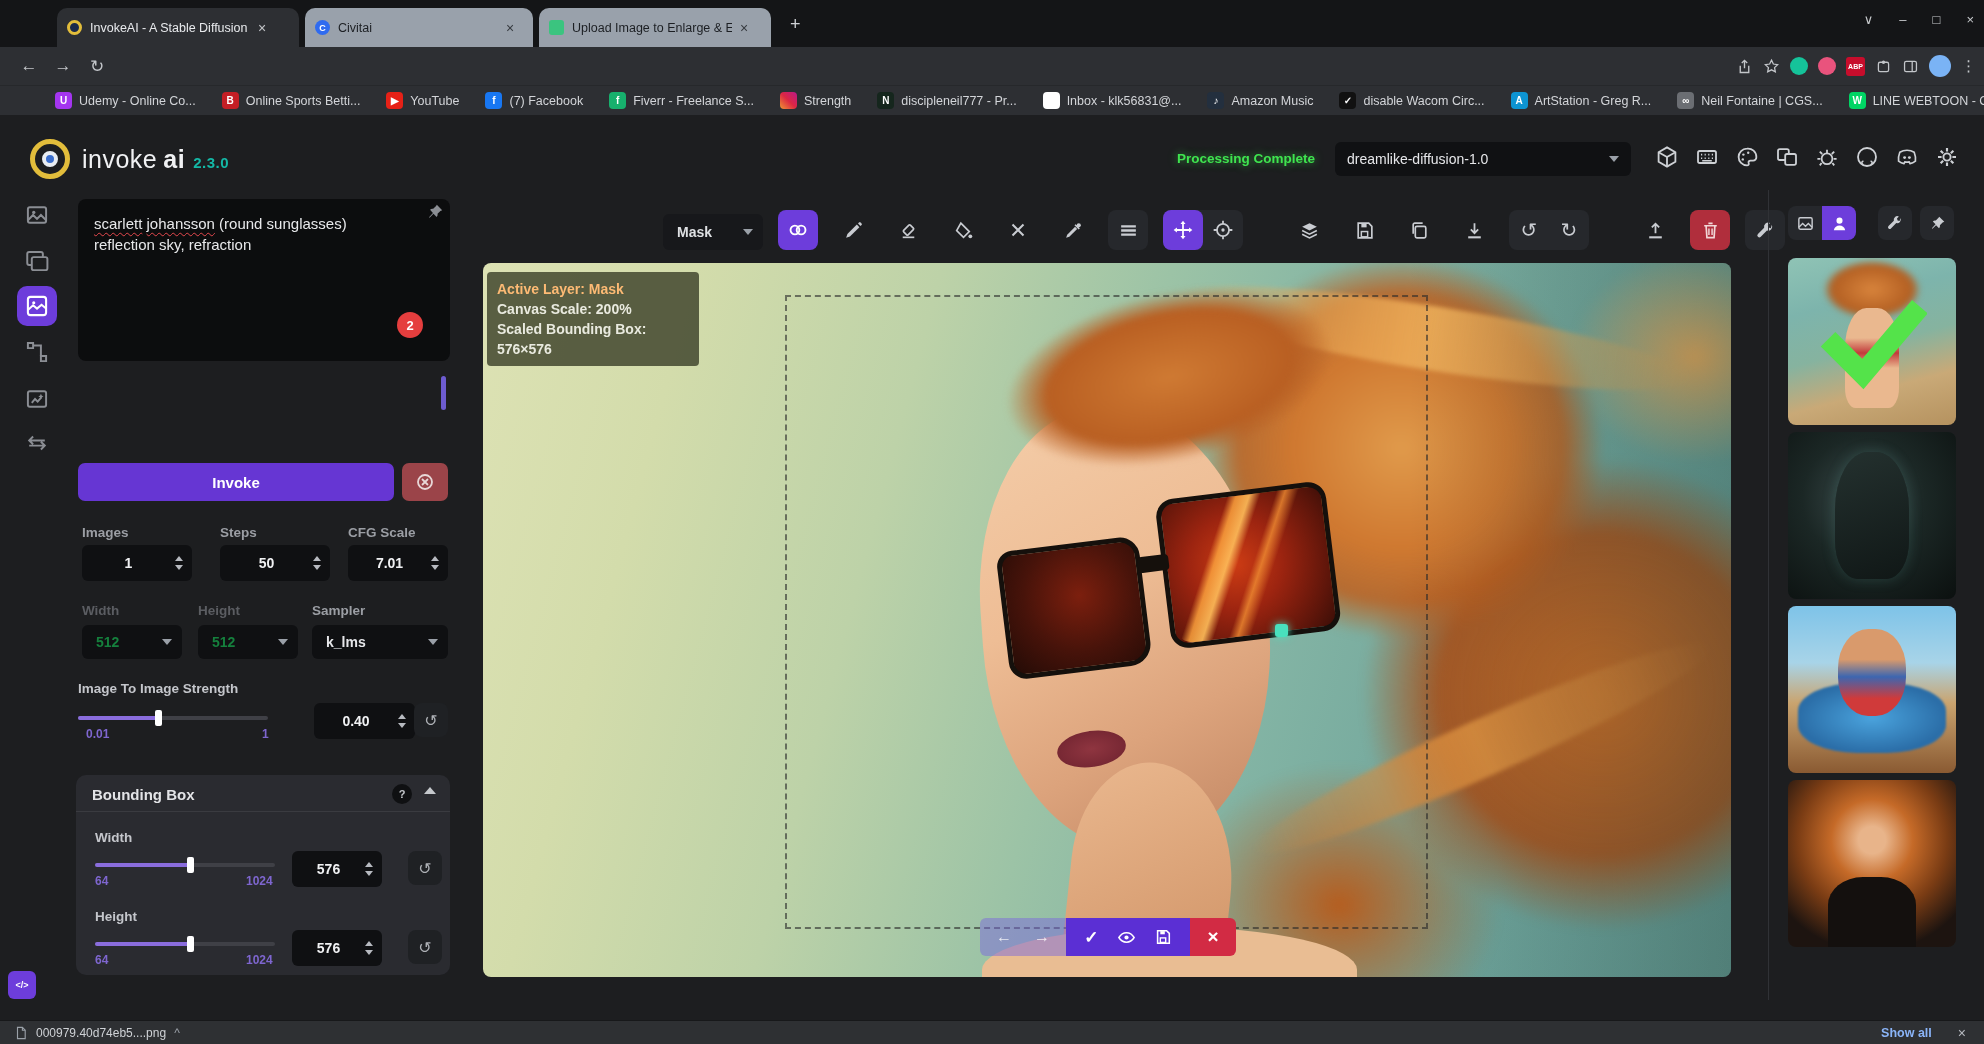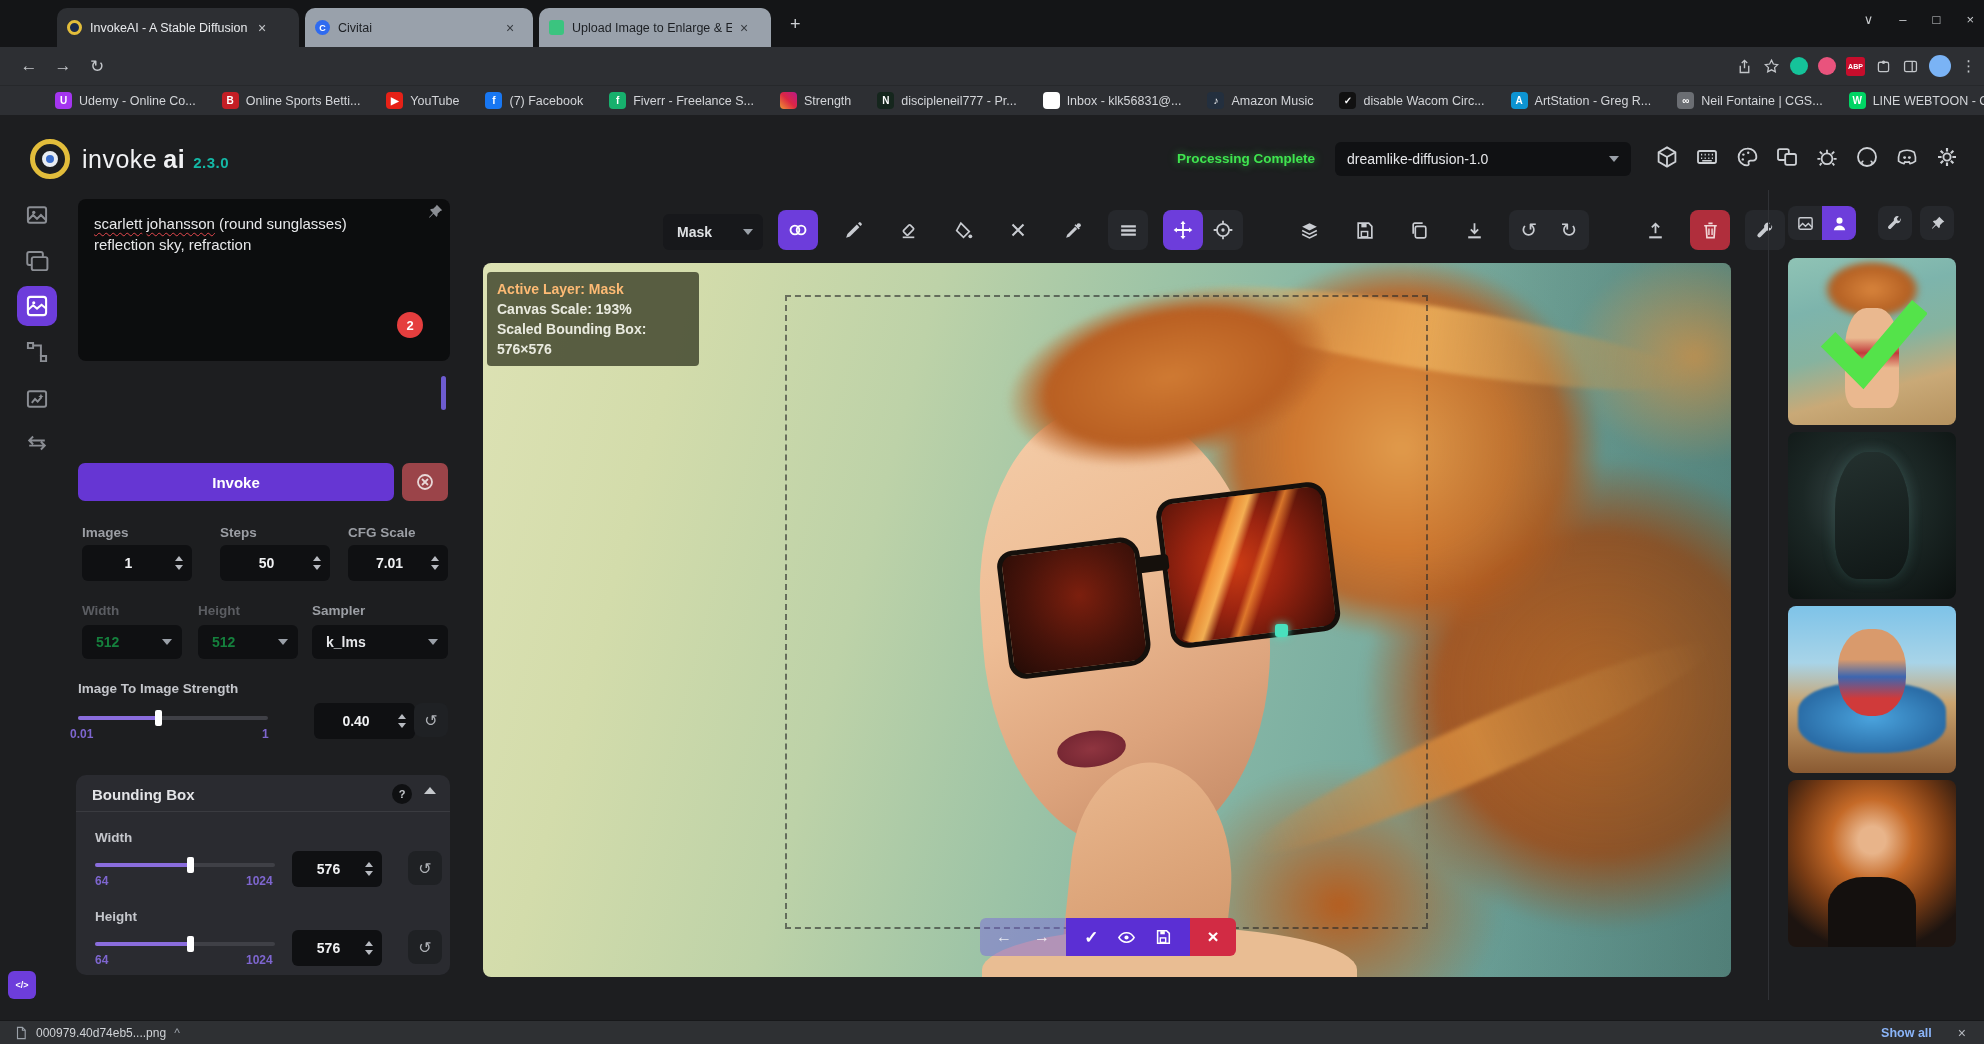--- a/index.html
+++ b/index.html
@@ -418,21 +418,21 @@
   <div class="selbox" style="left:312px;top:510px;width:136px">
       <span>k_lms</span>
       <i class="caret"></i>
     </div>
 
   <span class="plabel" style="left:78px;top:566px;color:#c4c6cb">Image To Image Strength</span>
   <div class="slider" style="left:78px;top:601px;width:190px">
     <div class="fill" style="width:42%"></div>
       <div class="thumb" style="left:42%"></div>
   </div>
-  <span class="smin" style="left:70px;top:612px">0.01</span>
+  <span class="smin" style="left:86px;top:612px">0.01</span>
   <span class="smax" style="left:262px;top:612px">1</span>
   <div class="numbox" style="left:314px;top:588px;width:101px">
       <span class="nv">0.40</span>
       <span class="stepper">
         <i class="tu"></i>
         <i class="td"></i>
       </span>
     </div>
   <div class="reset-btn" style="left:414px;top:588px">↺</div>
 
@@ -487,21 +487,21 @@
       <div class="lensR"></div>
       <div class="bridge"></div>
     </div>
     <div class="mouth"></div>
     <div class="earring"></div>
     <div class="art-shade"></div>
   </div>
   <div id="bbox-dash"></div>
   <div id="canvas-info">
     <div class="l1">Active Layer: Mask</div>
-    <div class="l2">Canvas Scale: 193%</div>
+    <div class="l2">Canvas Scale: 200%</div>
     <div class="l3">Scaled Bounding Box: 576×576</div>
   </div>
 
   <div id="ctoolbar">
     <div id="mask-sel">
         <span>Mask</span>
         <i class="caret"></i>
       </div>
     <div class="tbtn purple">
         <svg width="22" height="22" viewBox="0 0 20 20">

